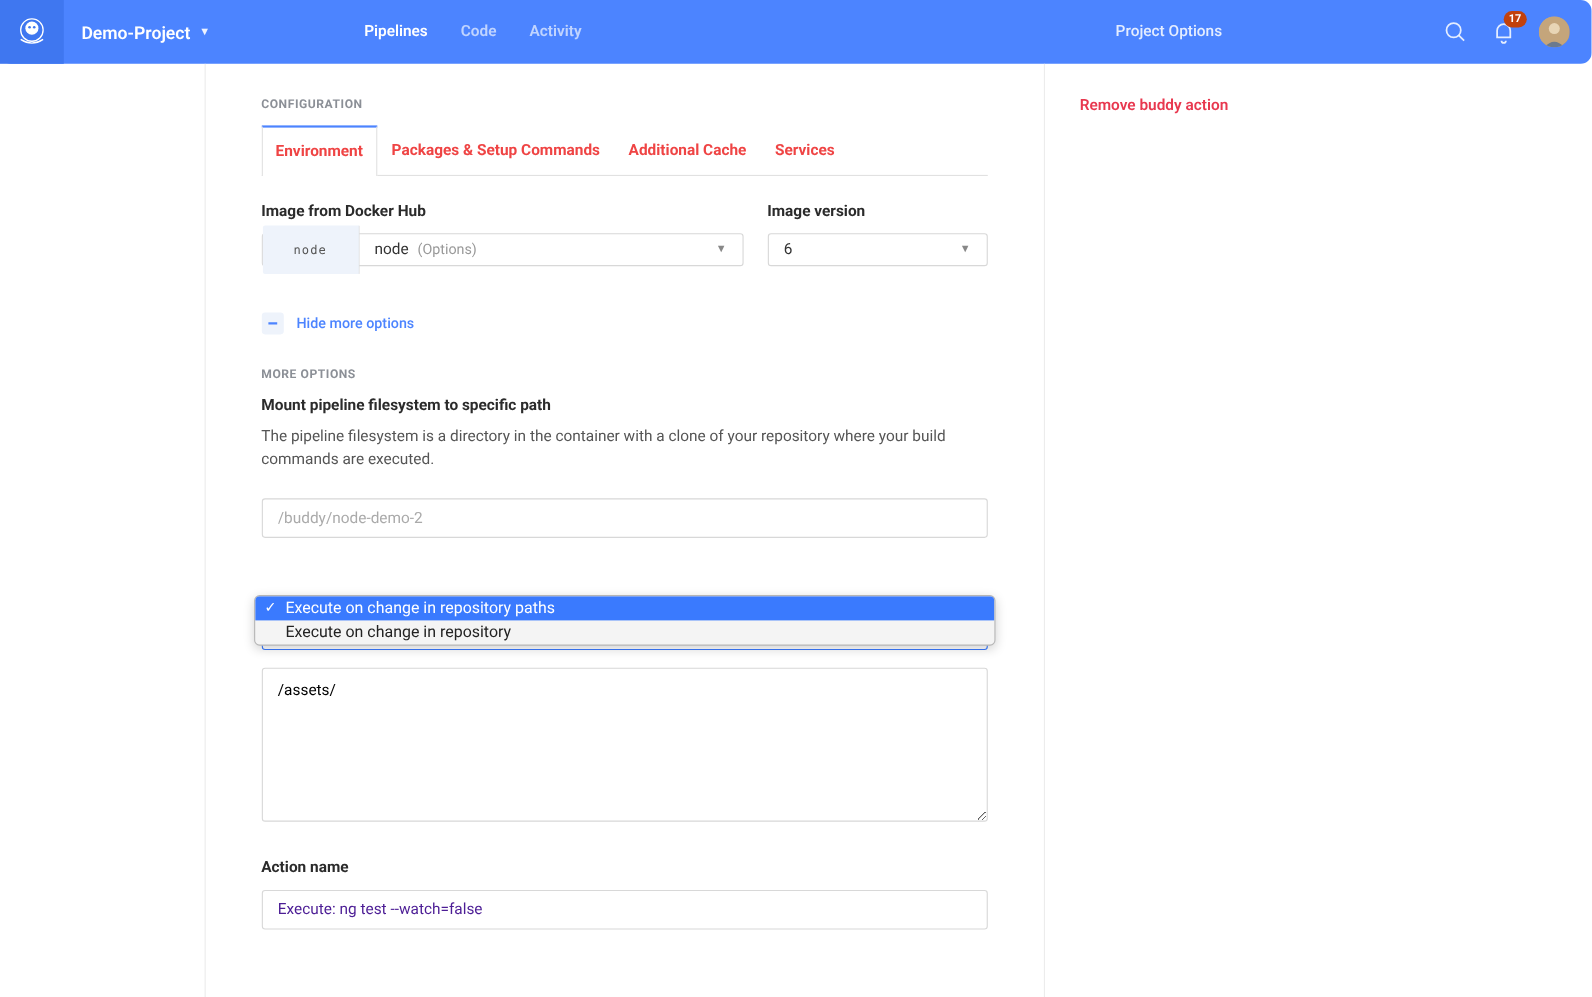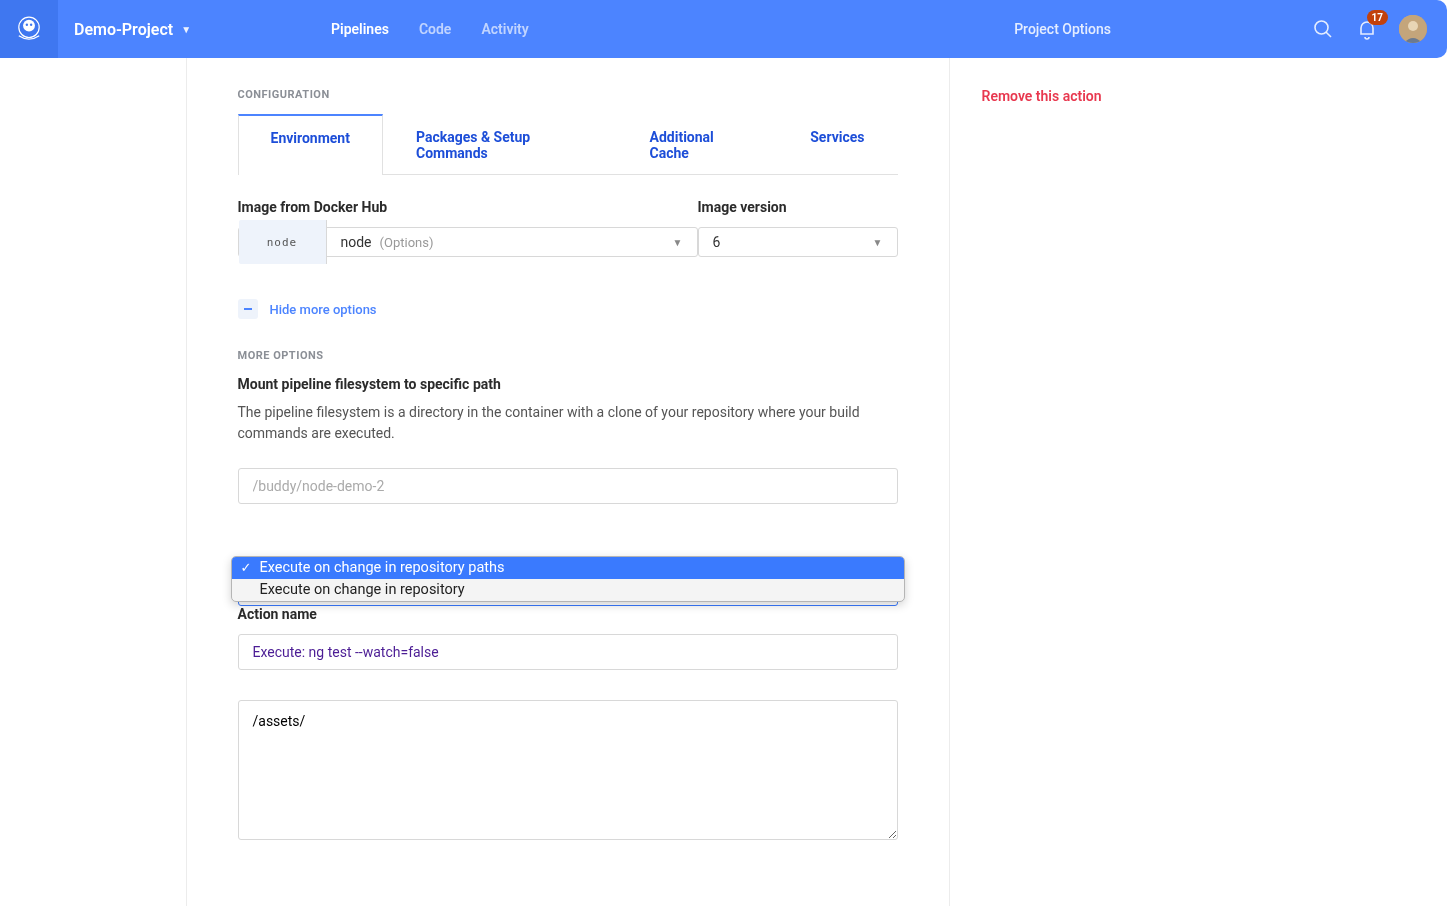--- a/index.html
+++ b/index.html
@@ -119,36 +119,36 @@
     color: #8b8f96;
     letter-spacing: 0.5px;
     margin-bottom: 12px;
   }
   .tabs {
     display: flex;
     border-bottom: 1px solid #e1e1e1;
     margin-bottom: 24px;
   }
   .tab {
-    padding: 14px 32px;
+    padding: 14px 12px;
     font-size: 14px;
     font-weight: 700;
-    color: #1d4ed8;
+    color: #ef4444;
     cursor: pointer;
     border: 1px solid transparent;
     border-bottom: none;
     position: relative;
     top: 1px;
   }
   .tab.active {
     border-color: #e1e1e1;
     border-top: 2px solid #4C84FF;
     background: #fff;
   }
-  .row { display:flex; }
+  .row { display:flex; gap:22px; }
   .field-label {
     font-size: 14px; font-weight: 700; color: #2b2b2b; margin-bottom:12px;
   }
   .docker-image-group { flex:1; }
   .image-version-group { width: 200px; }
   .select-box {
     border: 1px solid #d8d8d8;
     border-radius: 3px;
     height: 30px;
     display: flex;
@@ -369,28 +369,28 @@
       </div>
 
       <div class="dropdown-area">
         <div class="trigger-select"></div>
         <div class="dropdown-popup">
           <div class="dropdown-option selected">Execute on change in repository paths</div>
           <div class="dropdown-option">Execute on change in repository</div>
         </div>
       </div>
 
+      <div class="field-block" style="margin-top:16px;">
+        <textarea class="textarea" style="">/assets/</textarea>
+      </div>
+
       <div class="field-block">
         <div class="field-label">Action name</div>
         <input class="text-input" type="text" value="Execute: ng test --watch=false" style="">
       </div>
 
-      <div class="field-block" style="margin-top:16px;">
-        <textarea class="textarea" style="">/assets/</textarea>
-      </div>
-
     </div>
 
     <div class="side-panel">
-      <div class="remove-action">Remove this action</div>
+      <div class="remove-action">Remove buddy action</div>
     </div>
   </div>
 </div>
 
 </body></html>

